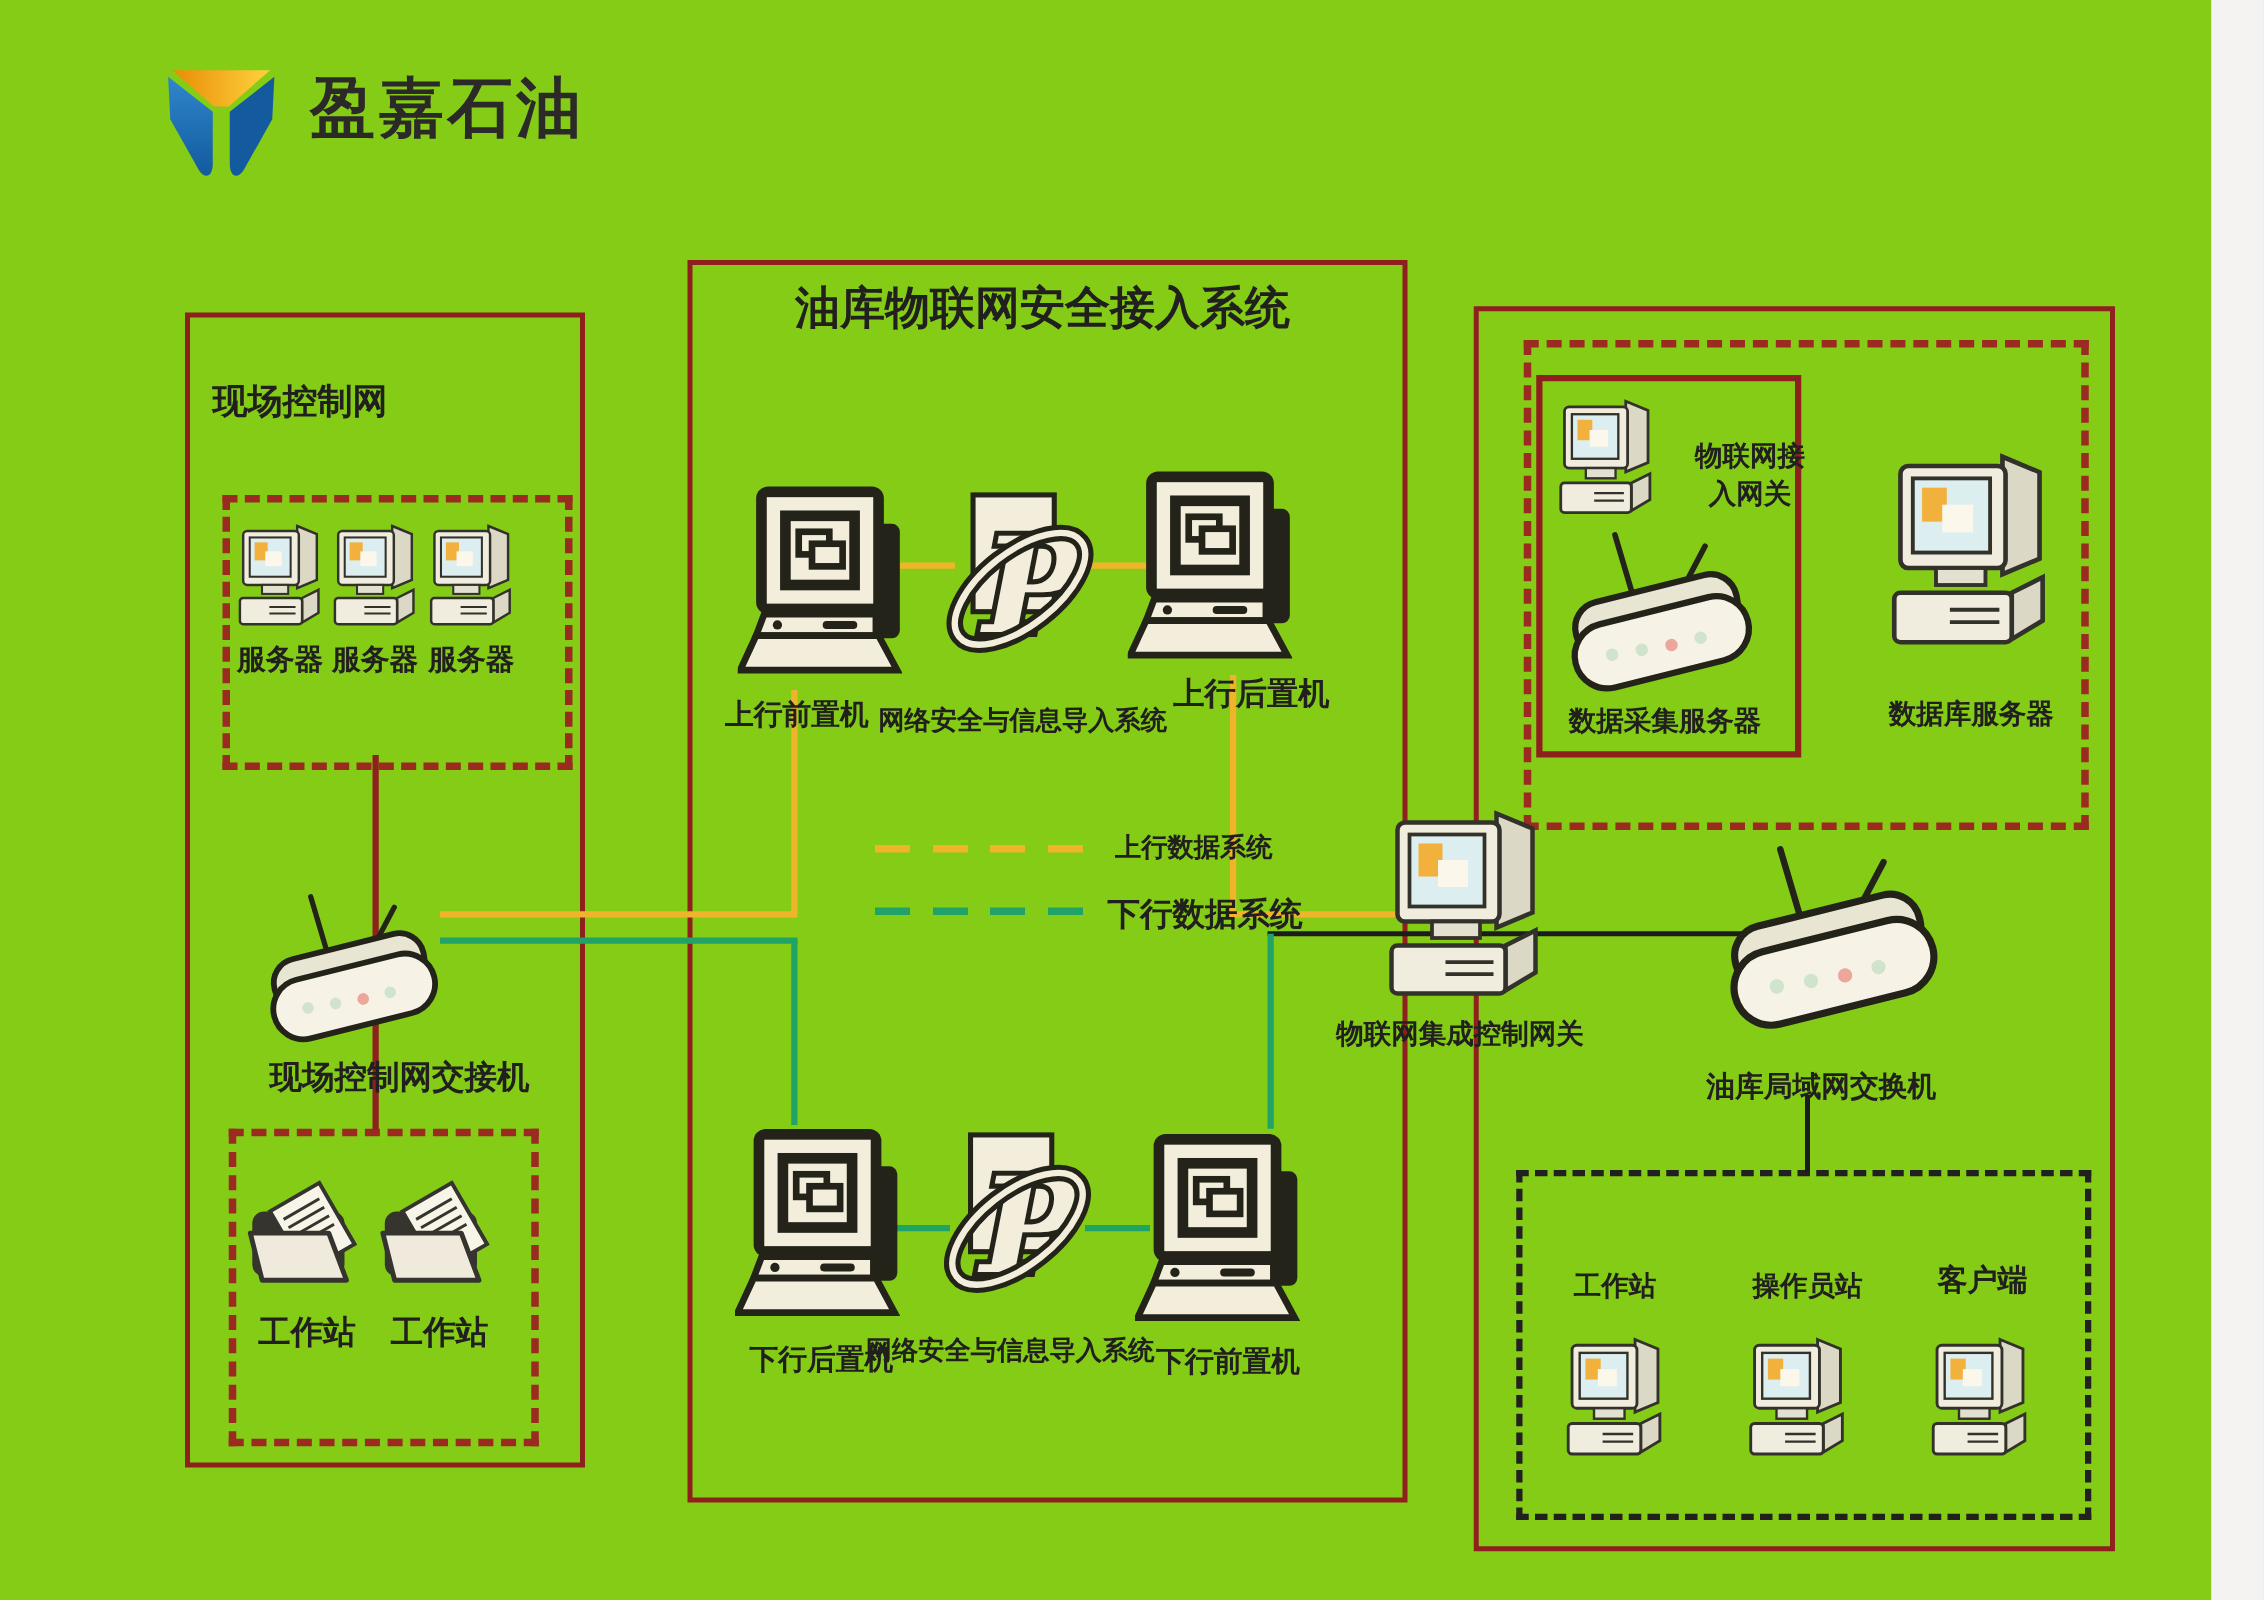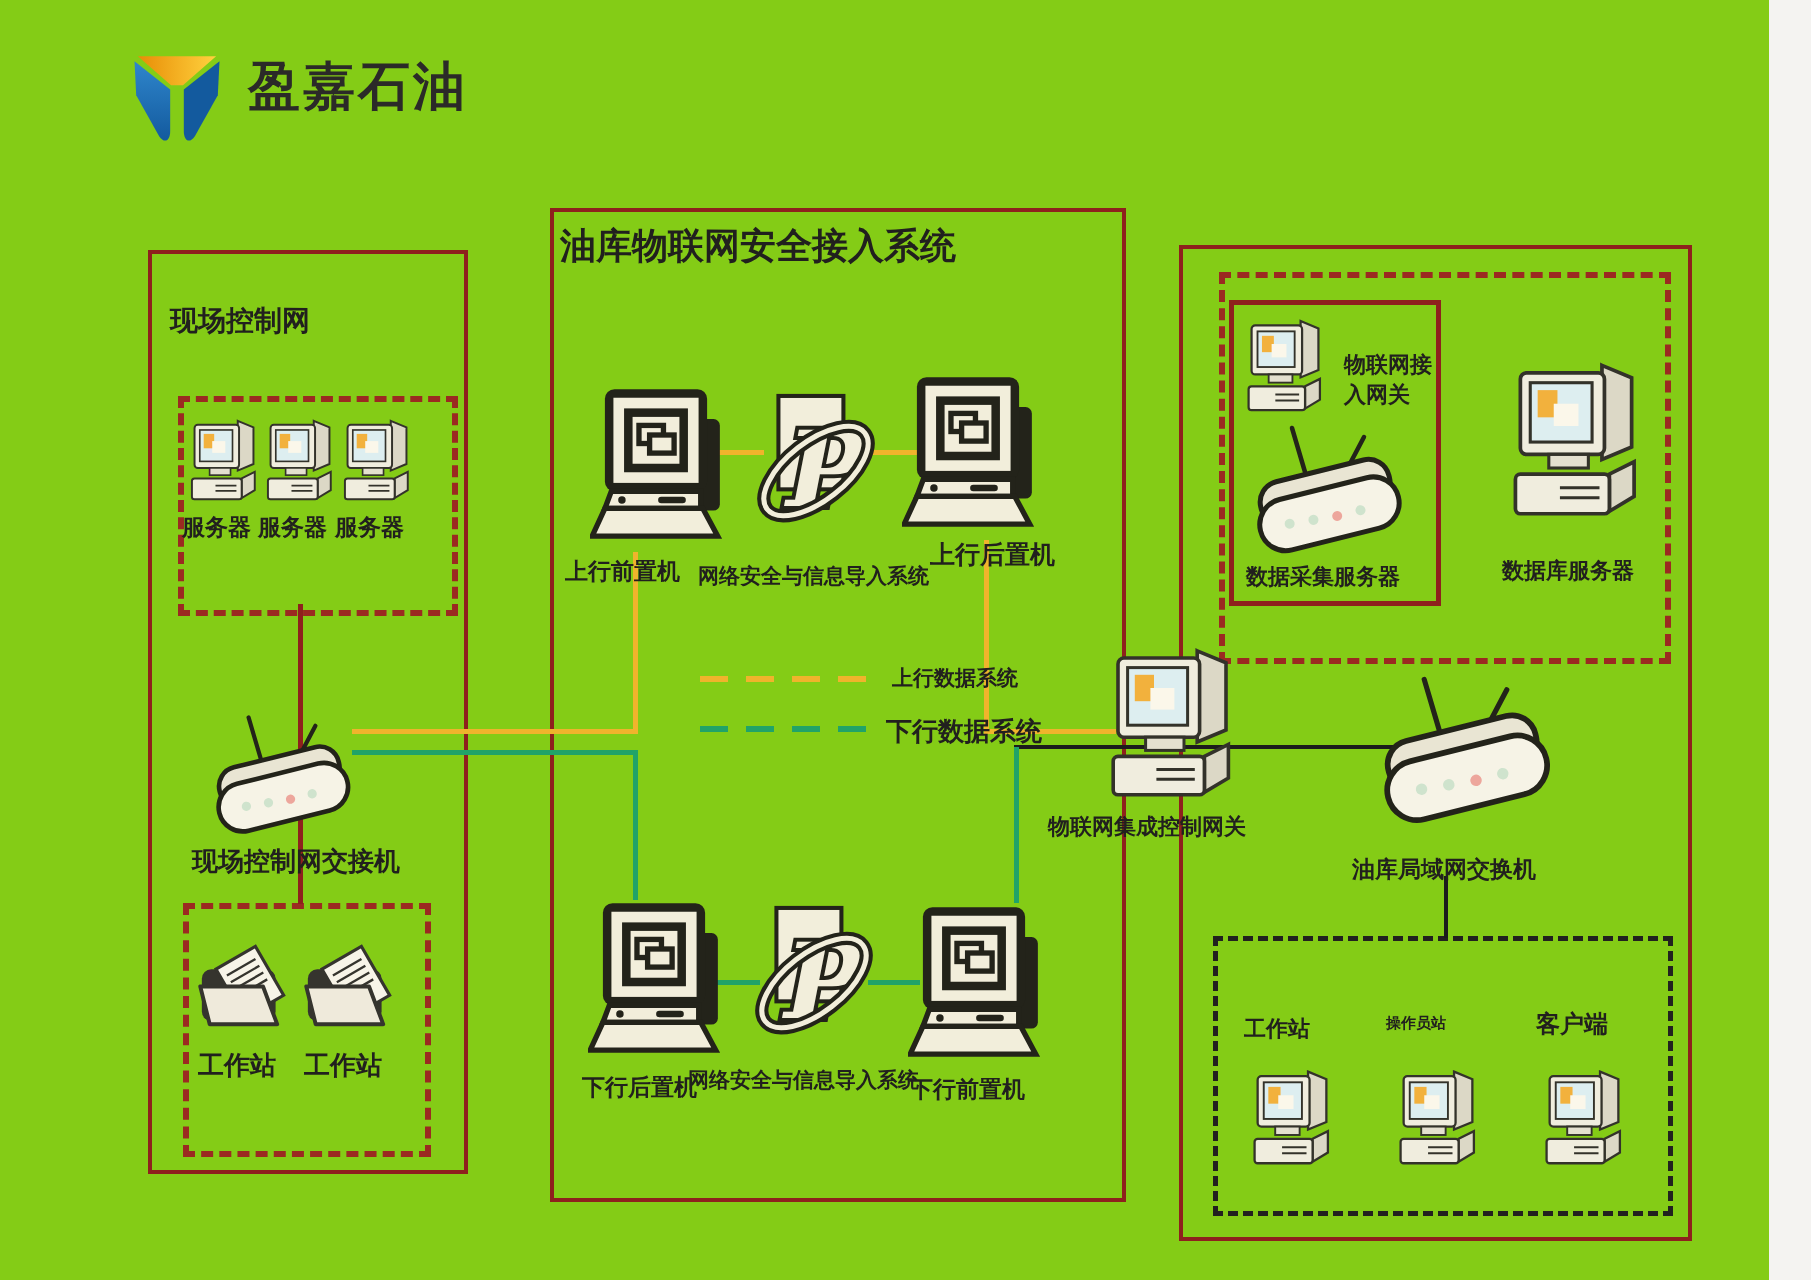--- a/index.html
+++ b/index.html
@@ -1,20 +1,20 @@
 <!DOCTYPE html>
 <html><head>
 <meta charset="utf-8">
 <style>
   html,body{margin:0;padding:0;background:#f4f3f1;}
   #stage{
     position:relative;width:1769px;height:1280px;background:#84cc16;
     font-family:Liberation Serif, serif;overflow:hidden;
   }
-  .lbl{position:absolute;font-weight:700;color:#21201e;white-space:nowrap;text-align:left;}
+  .lbl{position:absolute;font-weight:700;color:#21201e;white-space:nowrap;text-align:center;}
   .box-red{position:absolute;border:4px solid #8e211d;background:transparent;}
   .dash-red{position:absolute;border:6px dashed #9b2a21;background:transparent;}
   .dash-black{position:absolute;border:5px dashed #22211f;background:transparent;}
   .hline,.vline{position:absolute;}
   .c-yellow{background:#f0b42c;}
   .c-green{background:#21a368;}
   .c-red{background:#8e211d;}
   .c-black{background:#1c1c1c;}
   .legend-dash-y{position:absolute;height:6px;background:repeating-linear-gradient(90deg,#f0b42c 0 28px,transparent 28px 46px);}
   .legend-dash-g{position:absolute;height:6px;background:repeating-linear-gradient(90deg,#21a368 0 28px,transparent 28px 46px);}
@@ -220,21 +220,21 @@
       <use href="#sym-desktop"></use>
     </svg>
   <div class="lbl" style="left:1502px;top:556px;width:150px;font-size:22px">数据库服务器</div>
 
   <svg class="icon" style="left:1368px;top:668px;width:195px;height:165px">
       <use href="#sym-router"></use>
     </svg>
   <div class="lbl" style="left:1352px;top:854px;width:210px;font-size:23px">油库局域网交换机</div>
 
   <div class="lbl" style="left:1244px;top:1014px;width:96px;font-size:22px">工作站</div>
-  <div class="lbl" style="left:1386px;top:1014px;width:120px;font-size:15px">操作员站</div>
+  <div class="lbl" style="left:1386px;top:1014px;width:120px;font-size:22px">操作员站</div>
   <div class="lbl" style="left:1536px;top:1008px;width:100px;font-size:24px">客户端</div>
   <svg class="icon" style="left:1250px;top:1066px;width:84px;height:112px">
       <use href="#sym-desktop"></use>
     </svg>
   <svg class="icon" style="left:1396px;top:1066px;width:84px;height:112px">
       <use href="#sym-desktop"></use>
     </svg>
   <svg class="icon" style="left:1542px;top:1066px;width:84px;height:112px">
       <use href="#sym-desktop"></use>
     </svg>

